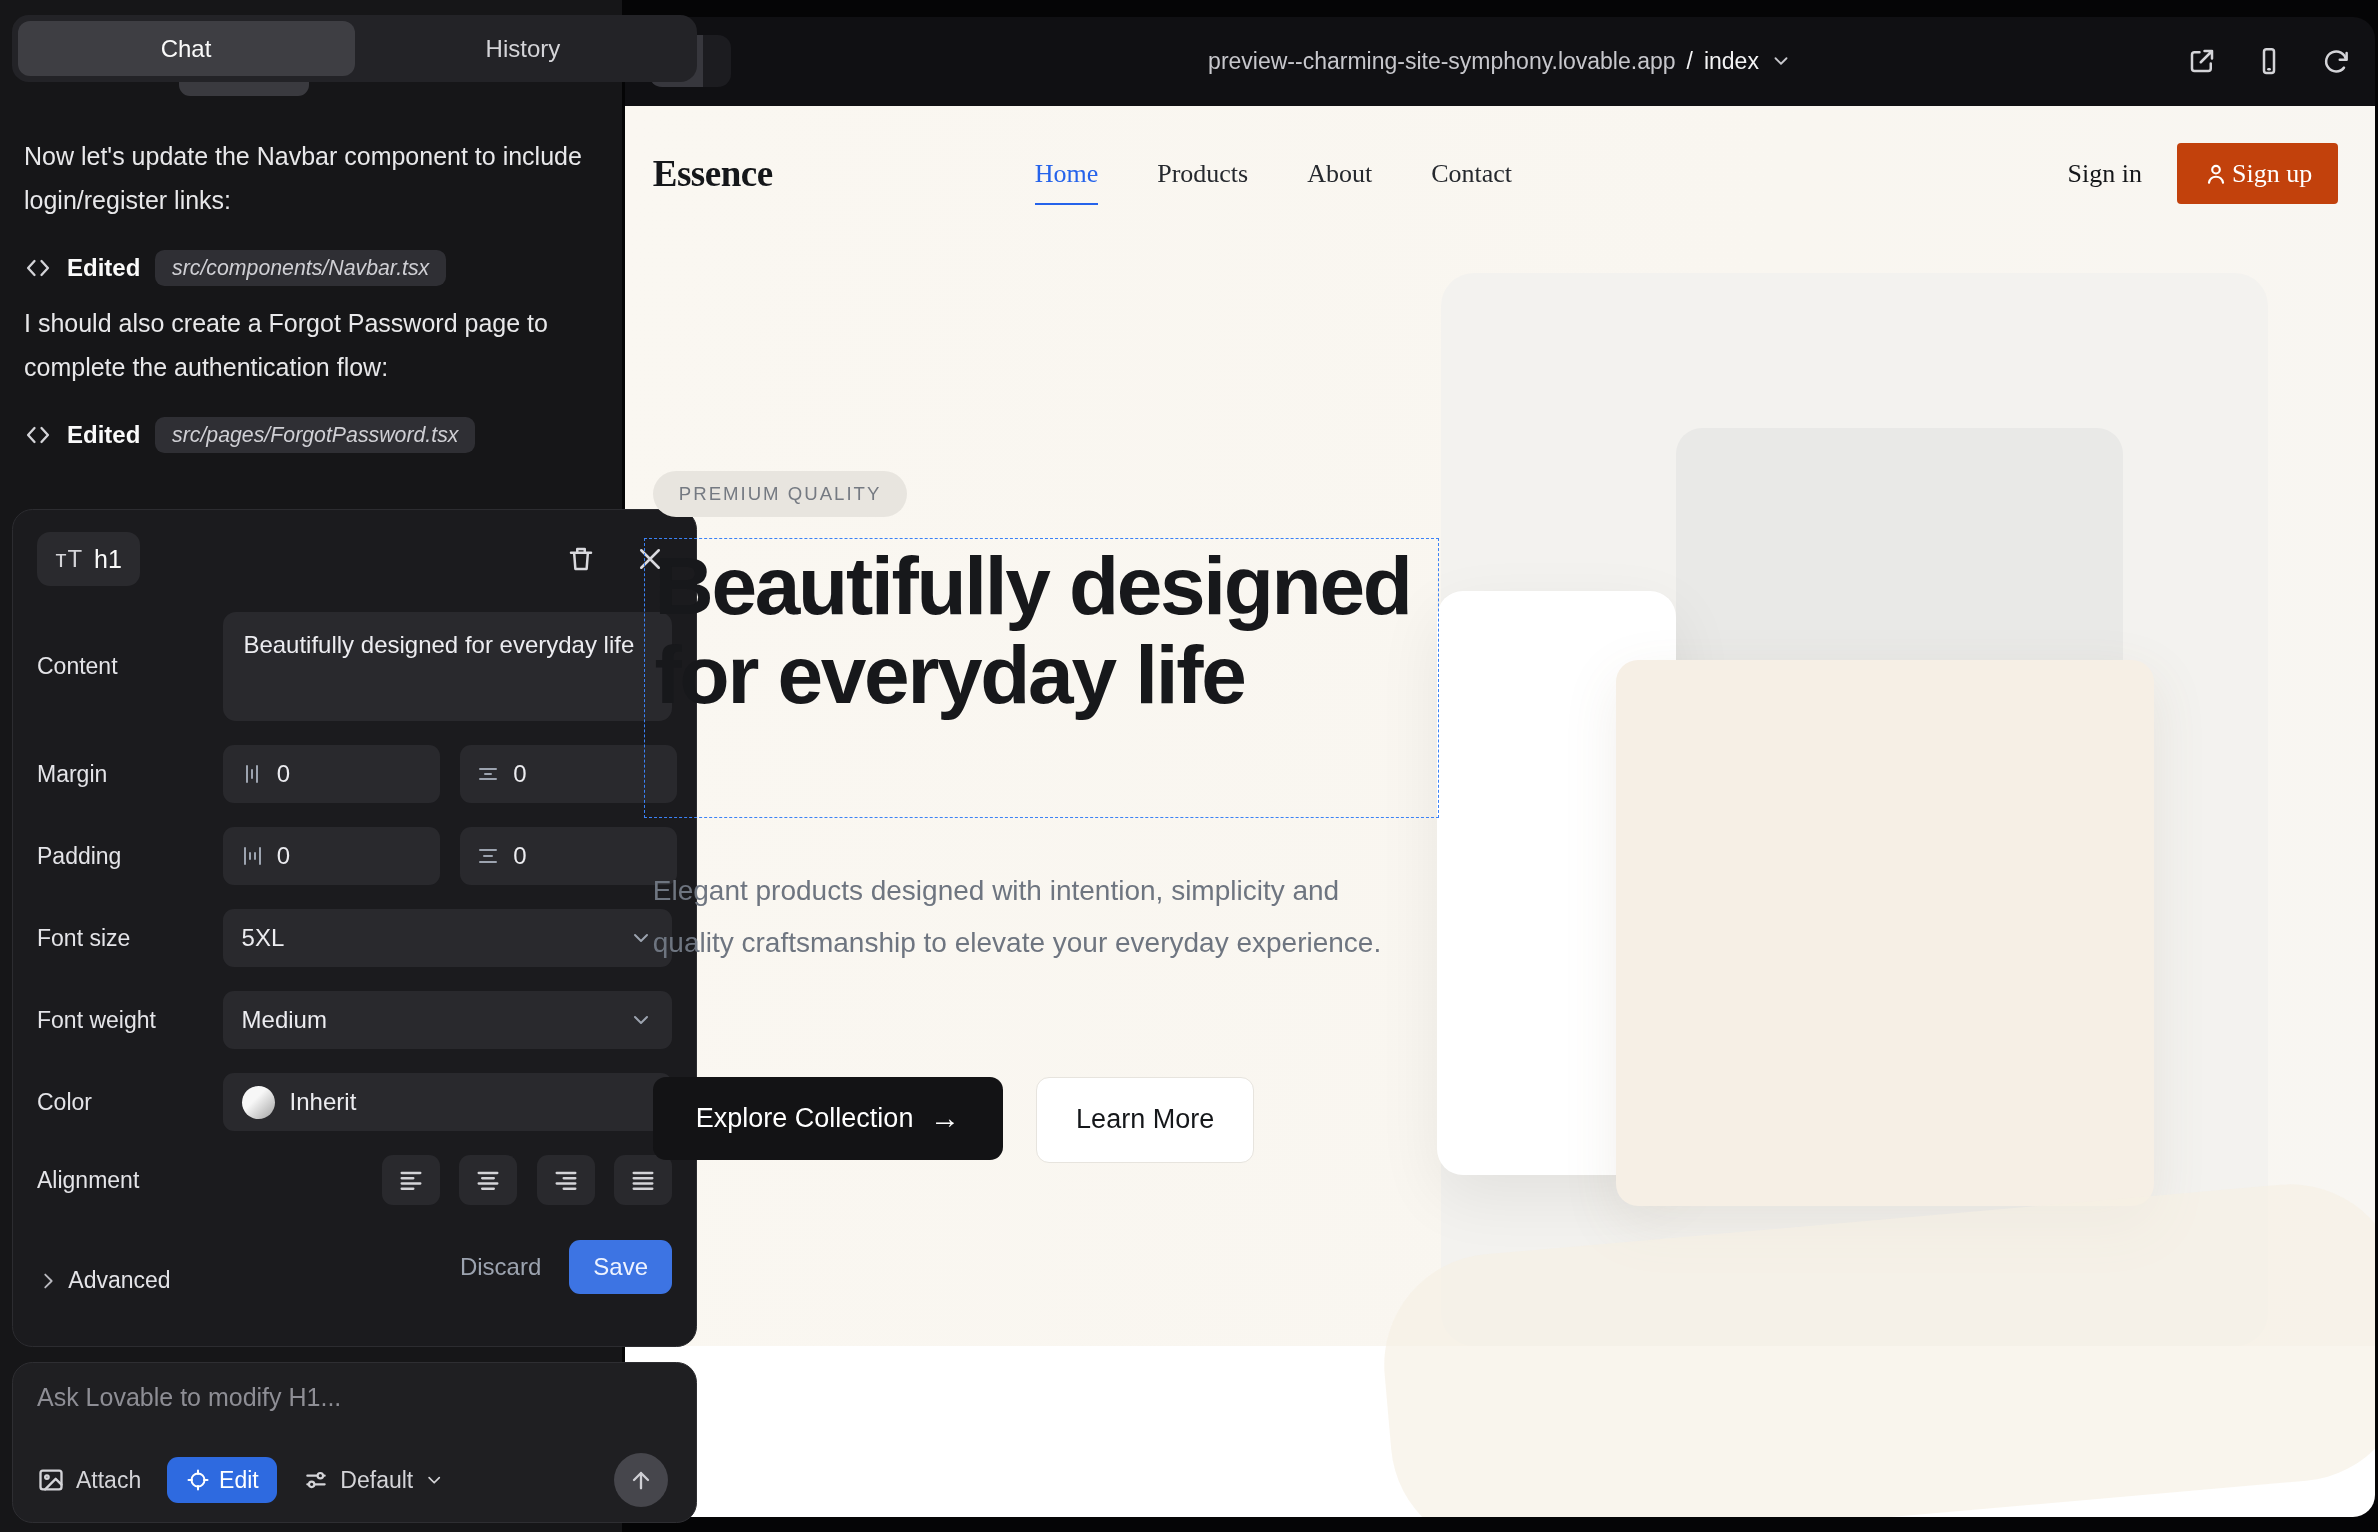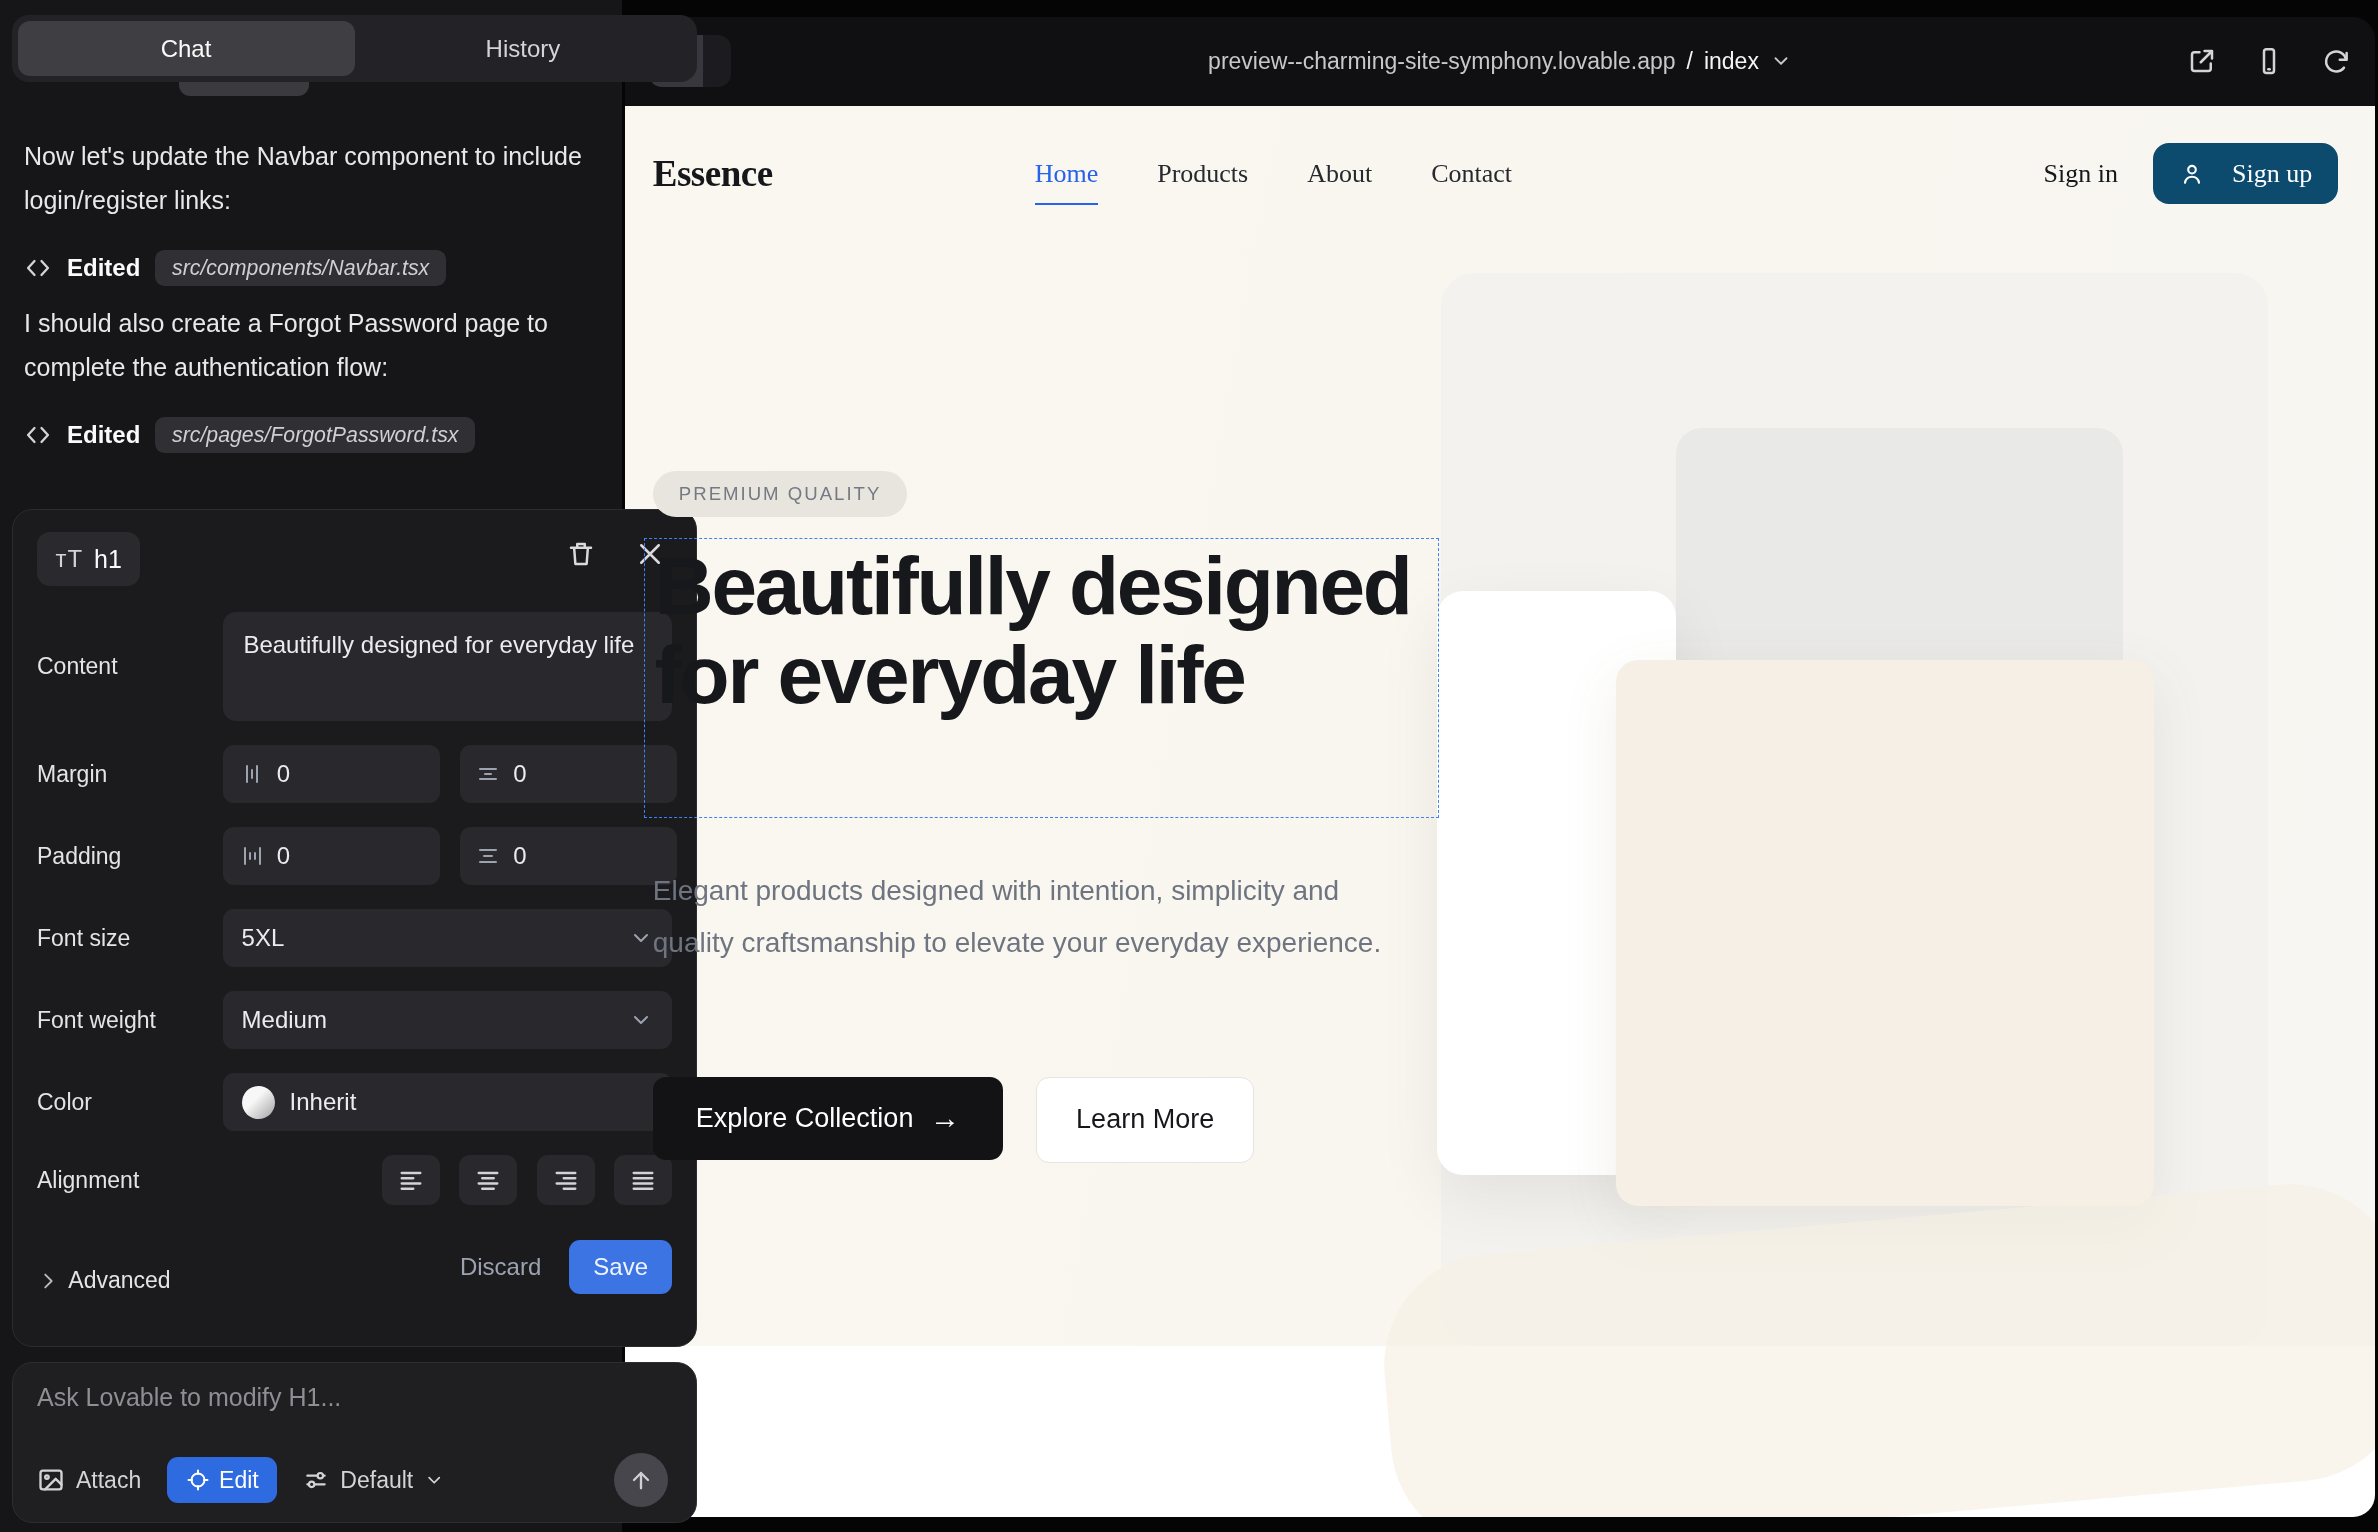--- a/index.html
+++ b/index.html
@@ -16,21 +16,21 @@
 
   .chat { position:absolute; left:24px; top:119px; width:660px; z-index:1; }
   .msg { color:#e8e8ea; font-size:25px; line-height:44px; max-width:603px; margin-top:15px; }
   .edited-row { display:flex; align-items:center; gap:15px; margin:28px 0 9.3px 0; }
   .edited-label { color:#fafafa; font-size:24px; font-weight:700; }
   .file-chip { background:#2f2f34; color:#cfcfd4; border-radius:9.3px; padding:5.6px 16.7px; font-size:21.3px; cursor:pointer;font-style:italic; }
   .code-ic { color:#d4d4d8; }
 
   
   .editor-card { position:absolute; left:12px; top:509px; width:685px; height:838px; background:#1b1b1e; border:0.9px solid #2c2c30; border-radius:20.4px; padding:22px 24px; z-index:3; }
-  .editor-header { display:flex; align-items:flex-start; height:54px; margin-bottom:26px; }
+  .editor-header { display:flex; align-items:center; height:54px; margin-bottom:26px; }
   .tag-pill { display:flex; align-items:center; gap:11px; background:#2a2a2e; border-radius:13px; height:54px; padding:0 18.6px; cursor:pointer; }
   .tt-glyph { color:#d4d4d8; font-size:24px; letter-spacing:0.9px; }
   .tag-name { color:#fafafa; font-size:25px; }
   .hdr-spacer { flex:1; }
   .icon-btn { background:none; border:none; color:#d9d9de; cursor:pointer; padding:7.4px; display:flex; }
   .icon-btn + .icon-btn { margin-left:24px; }
 
   .erow { display:flex; align-items:center; margin-bottom:24px; }
   .erow-label { width:186px; color:#e4e4e8; font-size:23px; font-weight:500; flex:0 0 auto; }
   .econtrols { width:455px; display:flex; gap:19.5px; }
@@ -84,21 +84,21 @@
   .deco-sweep { position:absolute; left:761px; top:1113px; width:1020px; height:297px; background:#f6f0e4; border-radius:111px; transform:rotate(-5deg); opacity:0.65; }
 
   .site-nav { position:absolute; left:0; top:0; width:100%; height:136px; display:flex; align-items:center; padding:0 37px 0 28px; z-index:5;font-family:Liberation Serif, serif; }
   .brand { font-size:37px; font-weight:700; color:#15171a; letter-spacing:-0.5px; }
   .nav-links { display:flex; gap:59px; margin-left:262px; }
   .nav-link { font-size:26px; color:#26292e; text-decoration:none; cursor:pointer; position:relative; }
   .nav-link.active { color:#2563eb; }
   .nav-link.active::after { content:""; position:absolute; left:0; right:0; bottom:-16.7px; height:2.8px; background:#2563eb; }
   .auth { margin-left:auto; display:flex; align-items:center; gap:35px; }
   .signin { font-size:26px; color:#15171a; text-decoration:none; cursor:pointer; }
-  .signup { display:flex; align-items:center; gap:27px; background:#0c4a6e; color:#ffffff; border:none; font-size:26px; font-family:inherit; height:61px; padding:0 26px; border-radius:16px; cursor:pointer; }
+  .signup { display:flex; align-items:center; gap:3px; background:#c2410c; color:#ffffff; border:none; font-size:26px; font-family:inherit; height:61px; padding:0 26px; border-radius:4px; cursor:pointer; }
 
   .badge { position:absolute; left:28px; top:365px; height:46px; line-height:46px; padding:0 26px; background:#e8e5df; border-radius:24px; color:#757a82; font-size:18.6px; letter-spacing:2px; z-index:4; }
   .selection { position:absolute; left:19.5px; top:432px; width:795px; height:280px; border:1.9px dashed #3b82f6; z-index:4; }
   .hero-heading { margin:1.9px 0 0 9.3px; width:764px; font-size:82px; line-height:89px; font-weight:600; letter-spacing:-2.3px; color:#17181b; }
   .hero-desc { position:absolute; left:28px; top:759px; width:735px; font-size:28px; line-height:52px; color:#6e7580; z-index:4; }
   .ctas { position:absolute; left:28px; top:971px; display:flex; gap:33px; z-index:4; }
   .cta-primary { display:flex; align-items:center; gap:16.7px; background:#131315; color:#ffffff; border:none; font-size:27px; font-family:inherit; height:83px; padding:0 43px; border-radius:13px; cursor:pointer; }
   .cta-arrow { font-size:30px; }
   .cta-secondary { background:#ffffff; color:#15171a; border:1.9px solid #e7e4de; font-size:27px; font-family:inherit; height:86px; padding:0 39px; border-radius:13px; cursor:pointer; }
 

